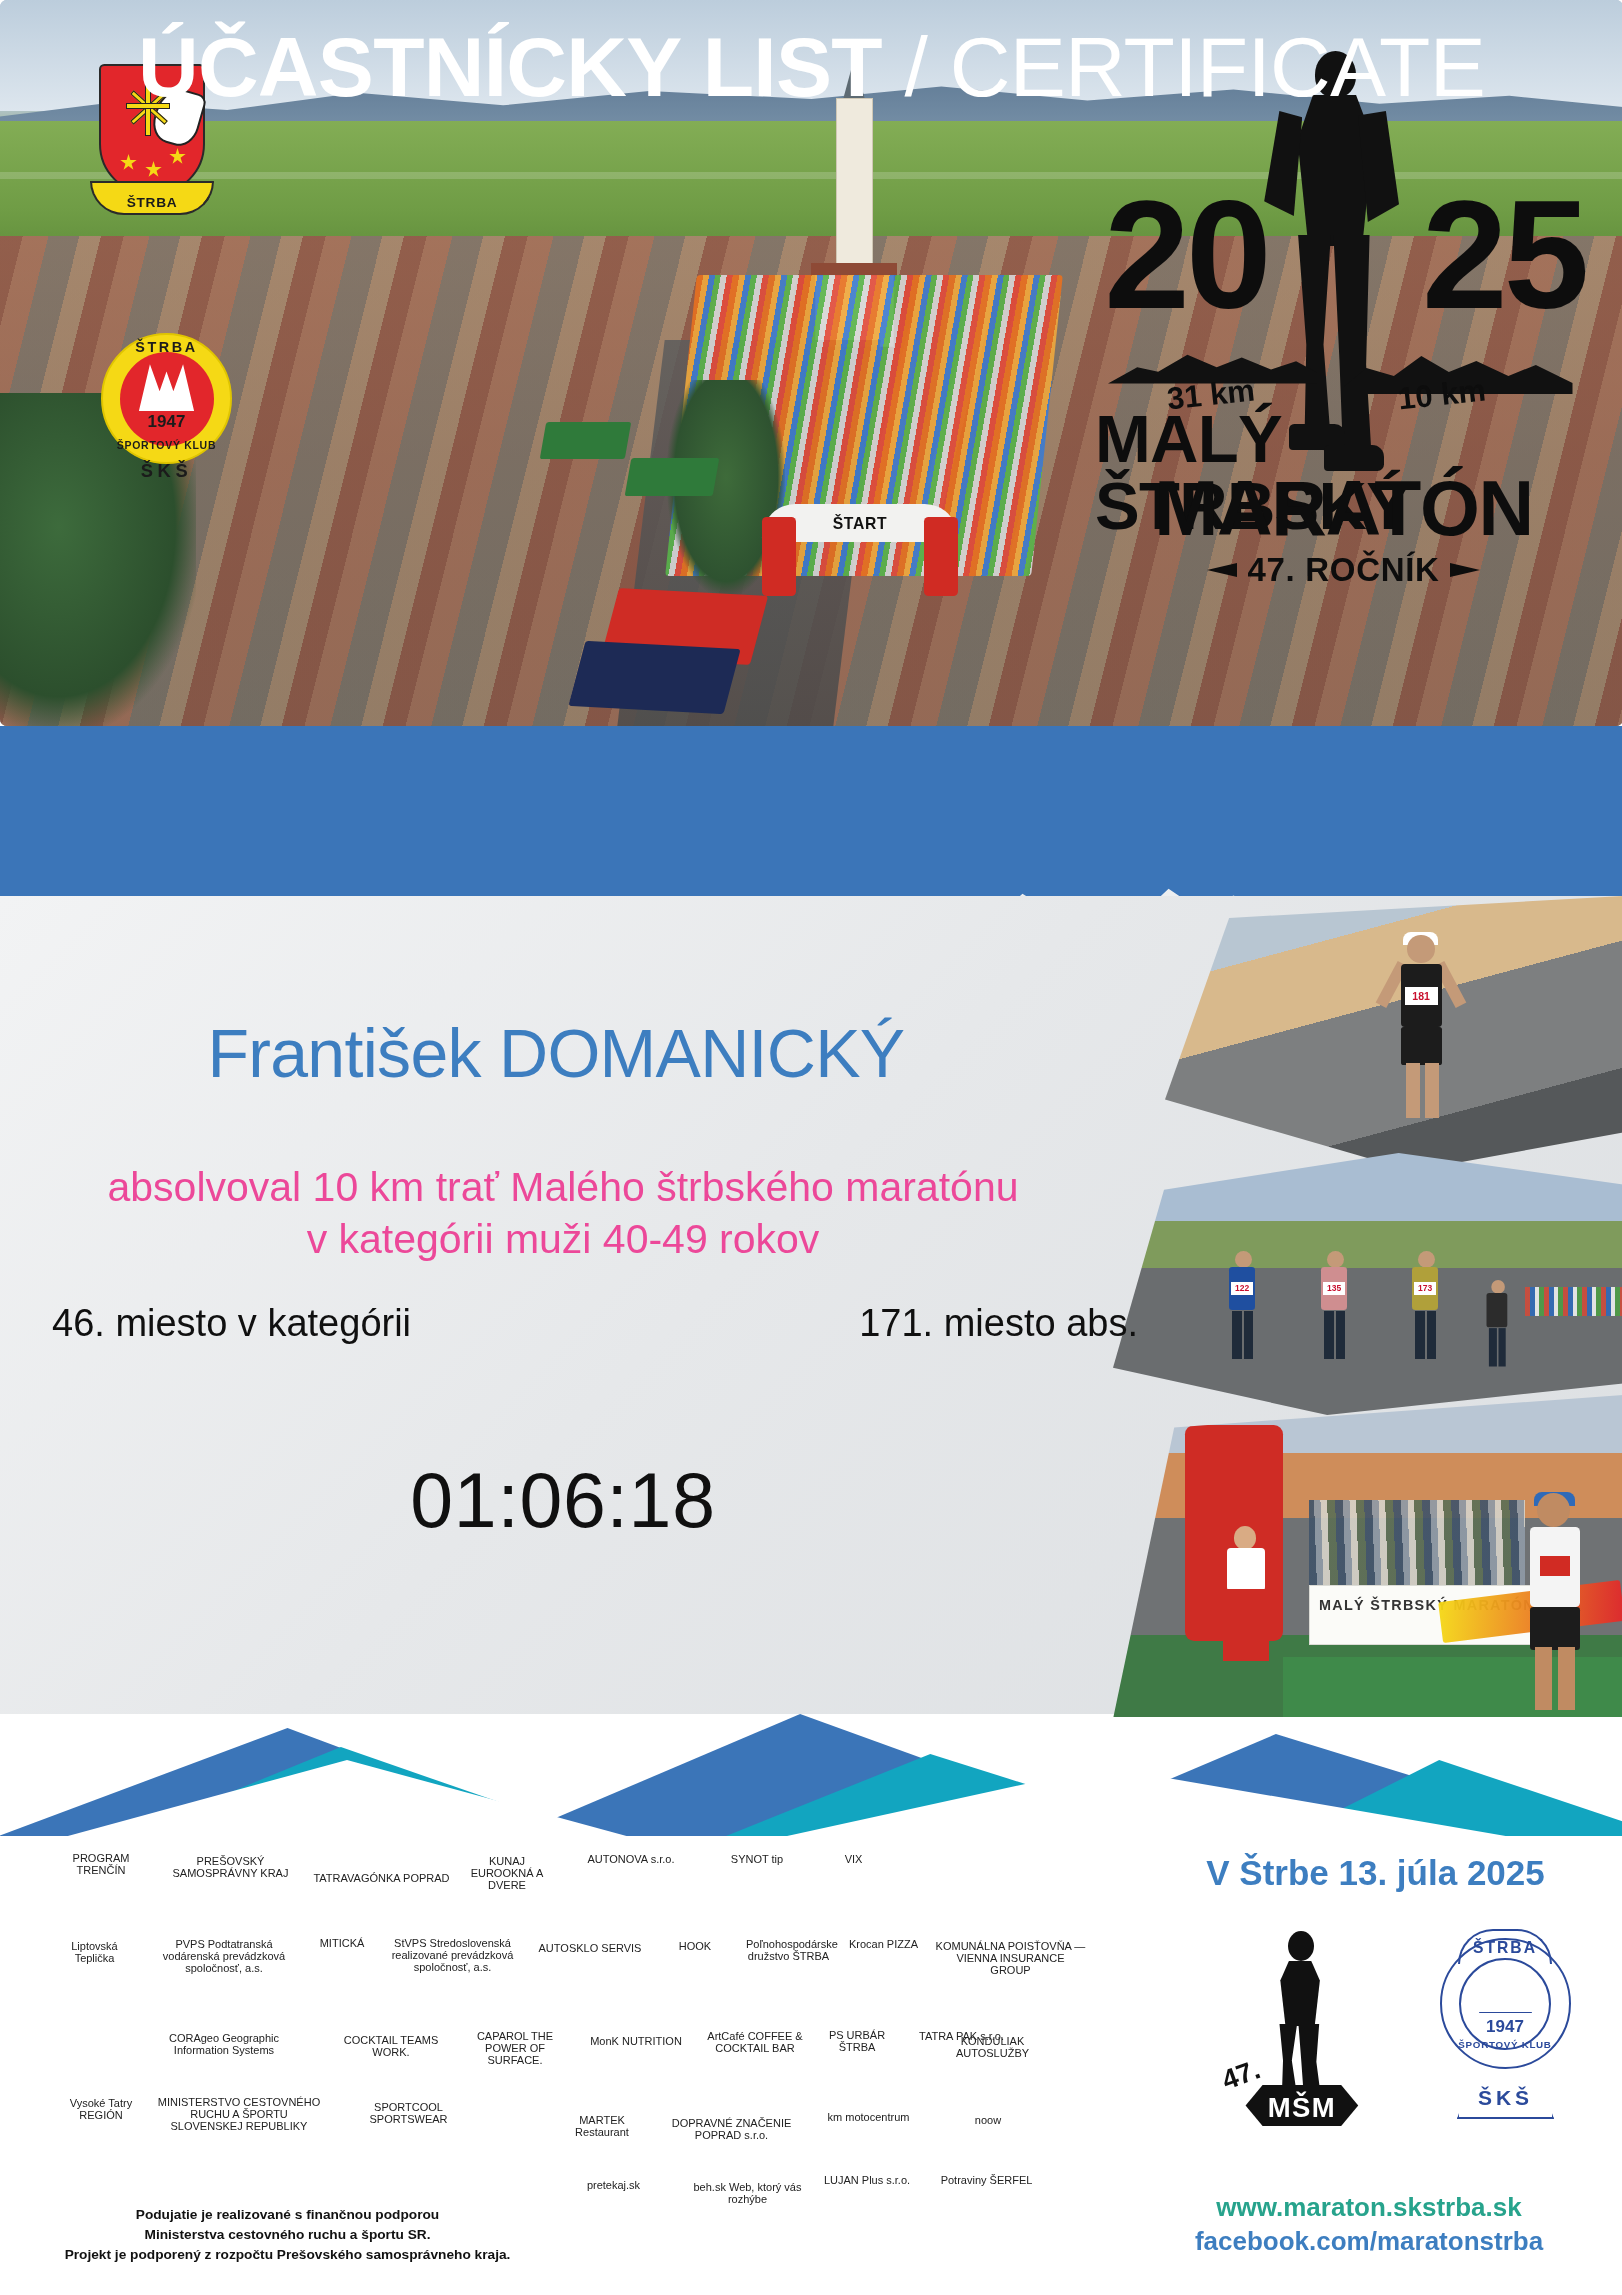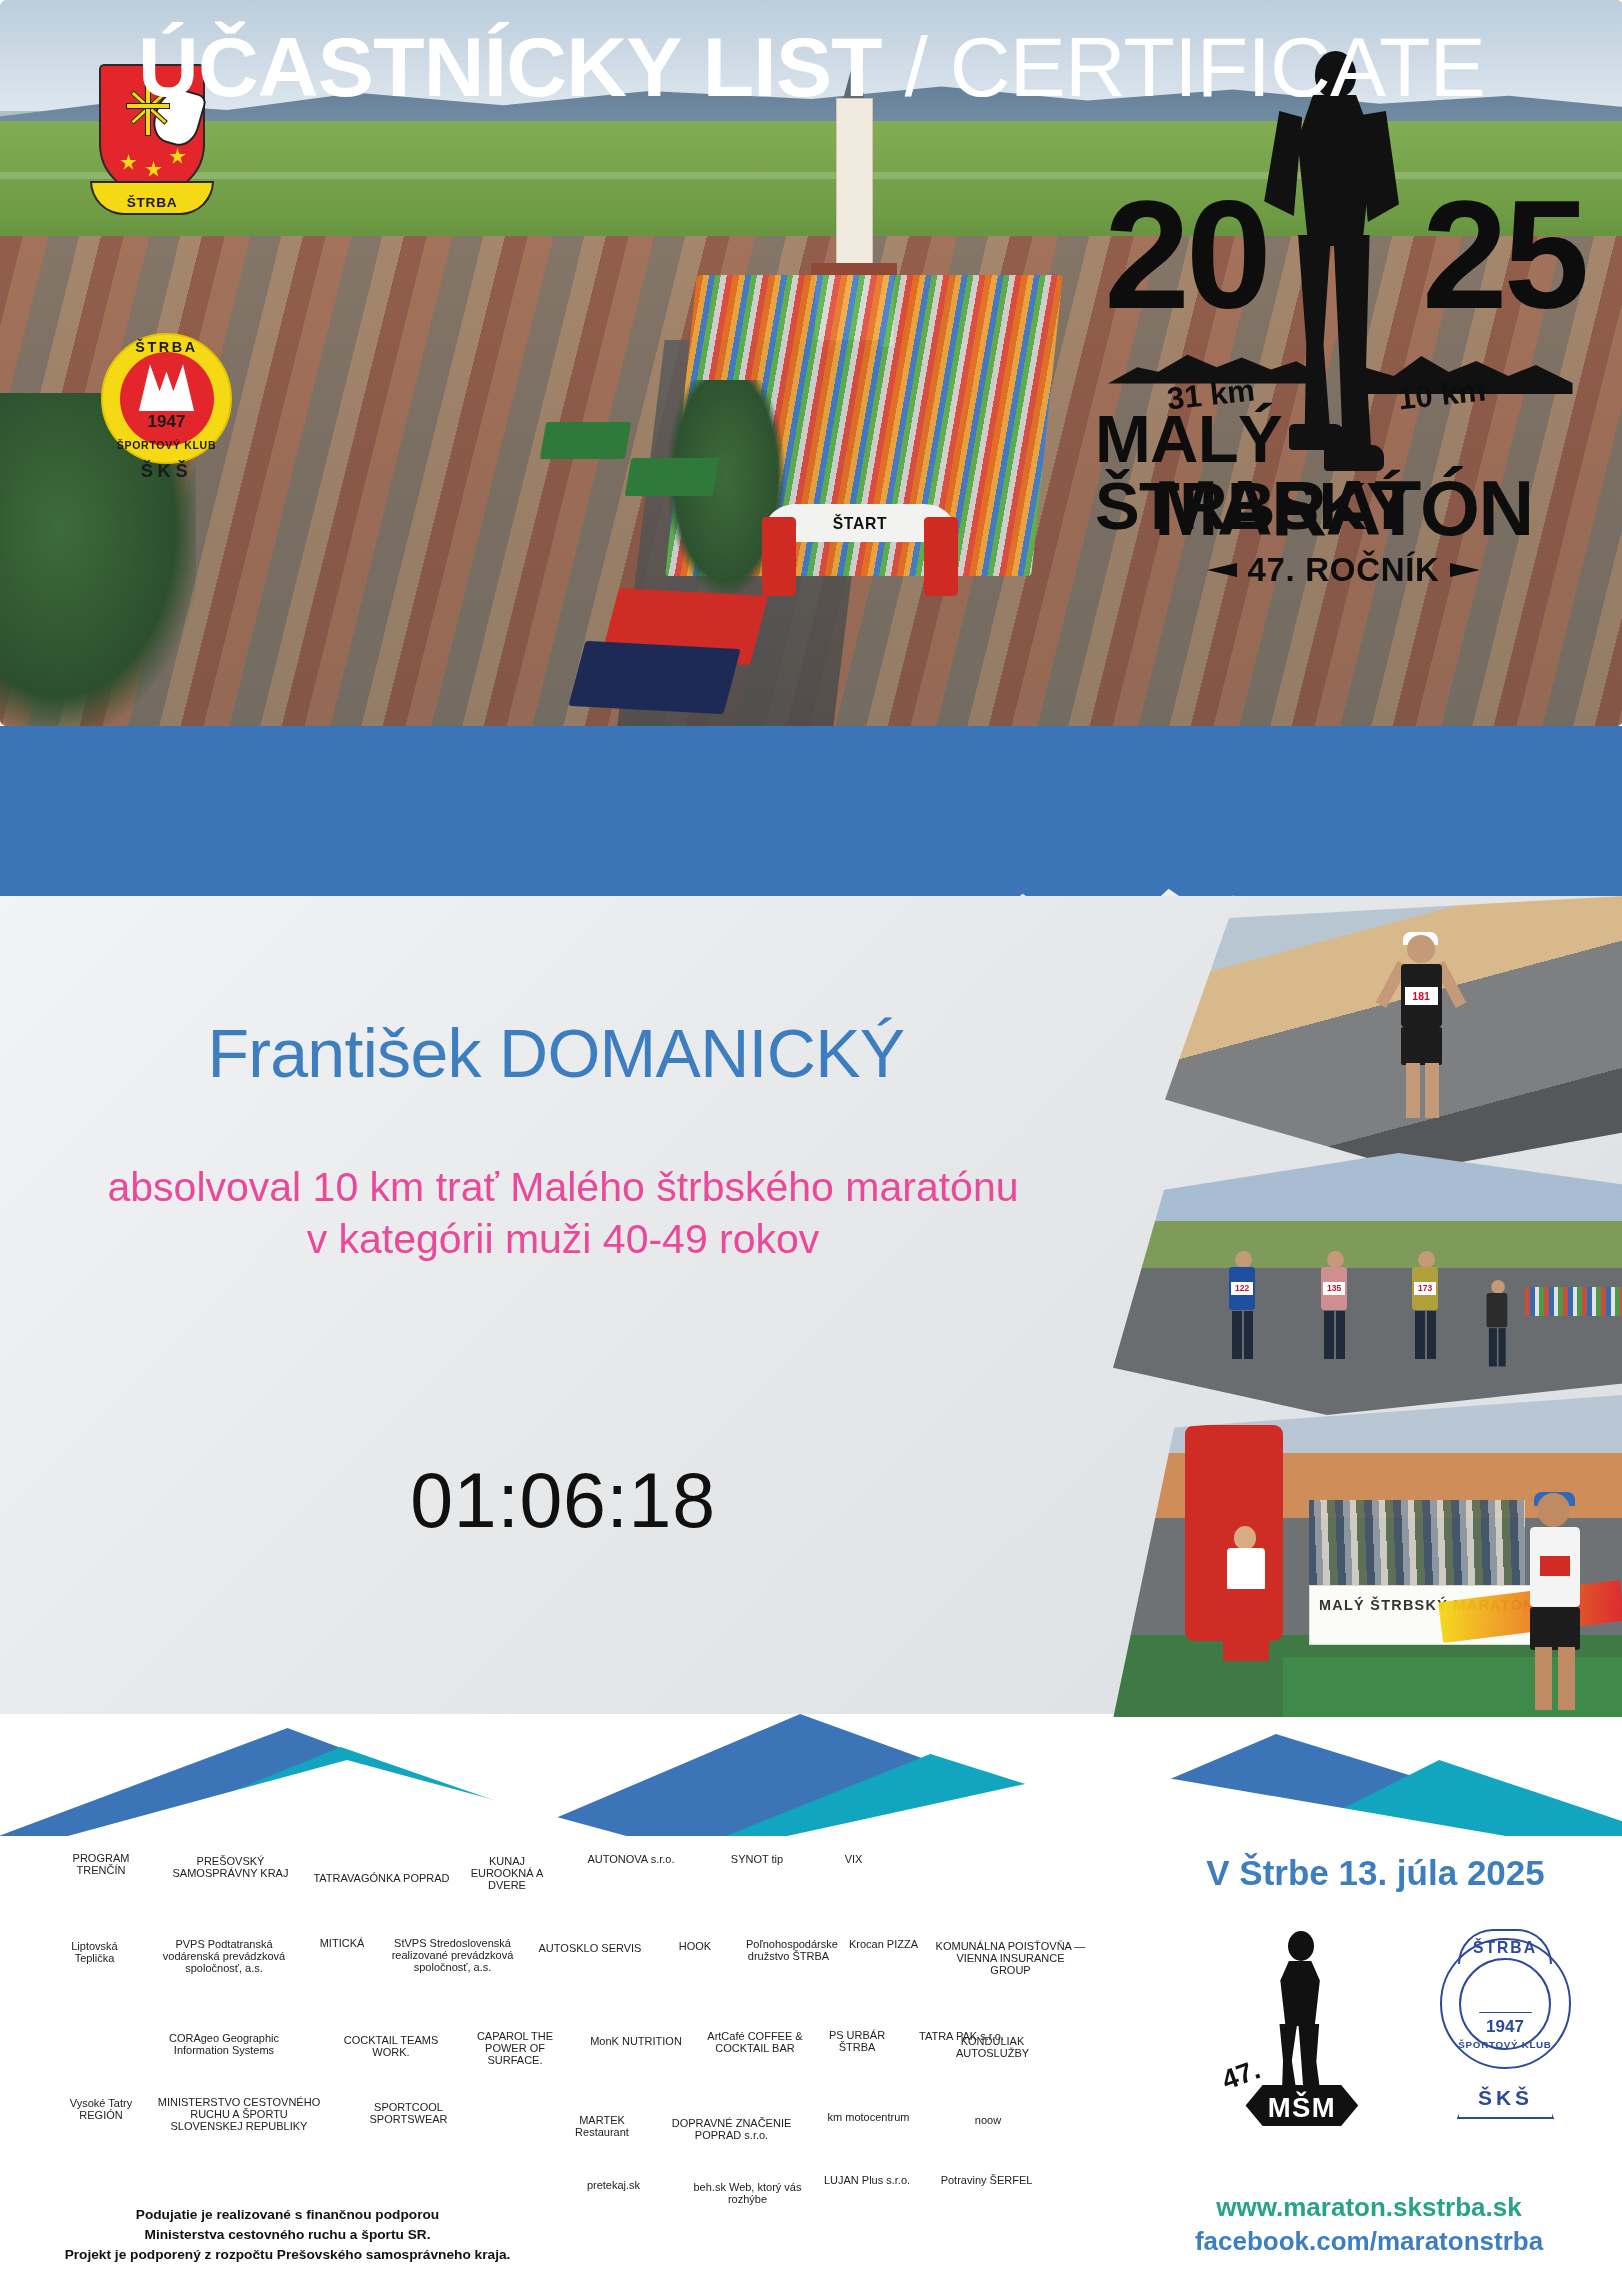--- a/index.html
+++ b/index.html
@@ -452,20 +452,24 @@
           <div class="lg4 b"></div>
         </div>
     </div>
   </div>
 
   <div class="name">František DOMANICKÝ</div>
   <div class="desc">
     <div>absolvoval 10 km trať Malého štrbského maratónu</div>
     <div>v kategórii muži 40-49 rokov</div>
   </div>
+  <div class="places">
+    <div>46. miesto v kategórii</div>
+    <div>171. miesto abs.</div>
+  </div>
   <div class="timeval">01:06:18</div>
 
   <div class="mtns">
     <div class="m blue1"></div>
     <div class="m blue2"></div>
     <div class="m blue3"></div>
     <div class="m teal1"></div>
     <div class="m teal2"></div>
     <div class="m teal3"></div>
     <div class="m white1"></div>

